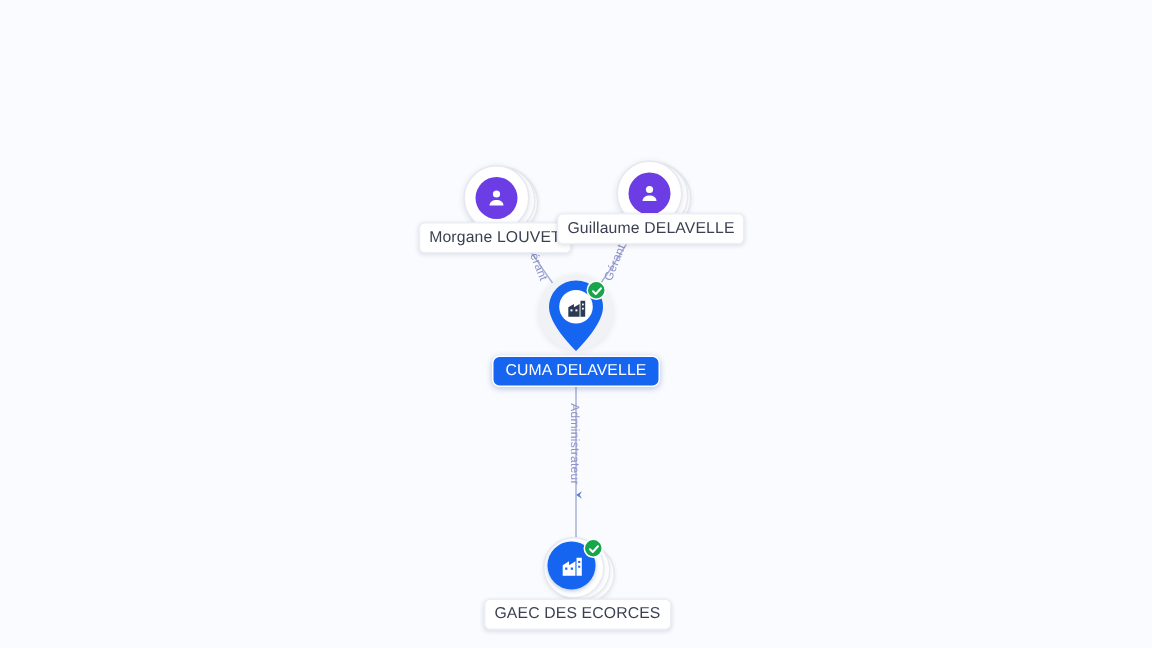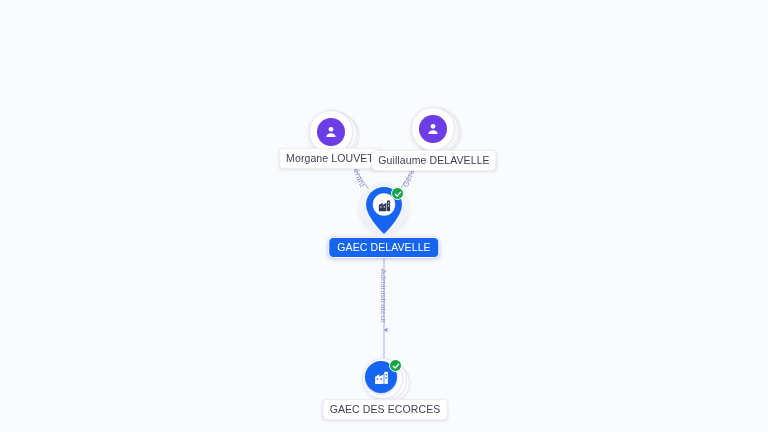--- a/index.html
+++ b/index.html
@@ -213,21 +213,21 @@
       <div class="stack" style="left:3px; top:1px; width:43px; height:43px;"></div>
       <div class="person-halo"></div>
       <div class="person-disc">
         <svg width="16" height="16" viewBox="0 0 24 24" fill="#ffffff">
           <circle cx="12" cy="8" r="3.6"></circle>
           <path d="M5 19.5c0-3.6 3.2-5.6 7-5.6s7 2 7 5.6z"></path>
         </svg>
       </div>
     </div>
   </div>
-  <div class="label" style="left:434px; top:150px;text-align:center;">Guillaume DELAVELLE</div>
+  <div class="label" style="left:434px; top:142px;text-align:center;">Guillaume DELAVELLE</div>
 
   <div class="node" style="left:384px; top:211px;">
     <div class="pin-wrap">
       <div class="pin-halo"></div>
       <svg class="pin-shape" viewBox="0 0 38 49">
         <path d="M19 1 C9 1 1 9 1 18.7 C1 28.5 12 41 19 48 C26 41 37 28.5 37 18.7 C37 9 29 1 19 1 Z" fill="#1565f0"></path>
         <circle cx="19" cy="18.5" r="11.2" fill="#ffffff"></circle>
       </svg>
       <div class="pin-icon">
         <svg width="15" height="15" viewBox="0 0 24 24" fill="#2b3a55">
@@ -239,21 +239,21 @@
           <rect x="17.6" y="11.5" width="1.9" height="1.9" fill="#ffffff"></rect>
         </svg>
       </div>
       <div class="badge" style="left:33px; top:4px;">
         <svg width="8" height="8" viewBox="0 0 24 24" fill="none" stroke="#ffffff" stroke-width="4" stroke-linecap="round" stroke-linejoin="round">
           <path d="M4 12.5 L9.5 18 L20 6.5"></path>
         </svg>
       </div>
     </div>
   </div>
-  <div class="label primary" style="left:384px; top:237px;">GAEC DELAVELLE</div>
+  <div class="label primary" style="left:384px; top:237px;">CUMA DELAVELLE</div>
 
   <div class="node" style="left:385px; top:379px;">
     <div class="comp-wrap">
       <div class="stack" style="left:10px; top:6px; width:37px; height:37px;"></div>
       <div class="stack" style="left:6px; top:3px; width:38px; height:38px;"></div>
       <div class="stack" style="left:1px; top:1px; width:39px; height:39px;"></div>
       <div class="comp-disc">
         <svg width="17" height="17" viewBox="0 0 24 24" fill="#ffffff">
           <path d="M3 21V11l6-3.6V11l6-3.6V21z"></path>
           <path d="M16 21V4h5v17z"></path>

